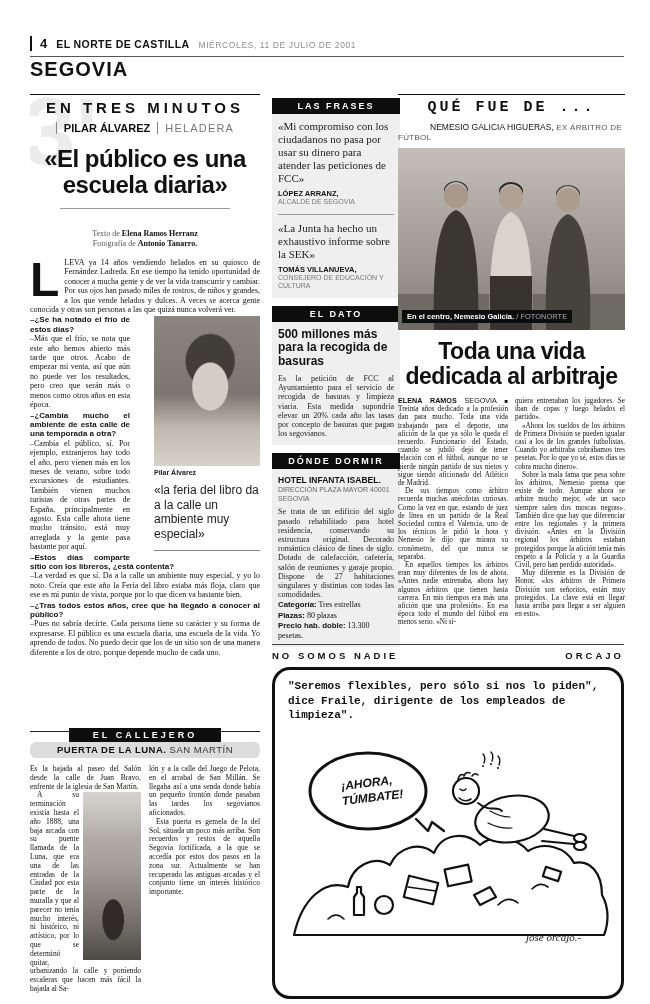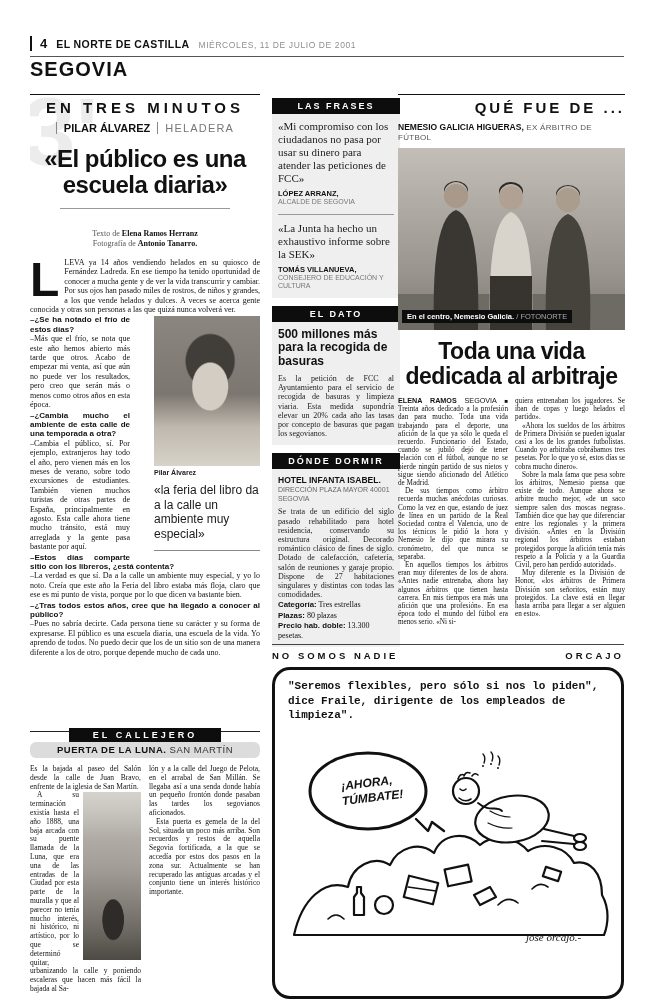--- a/index.html
+++ b/index.html
@@ -68,23 +68,23 @@
     line-height:13.5px; margin-bottom:6px; }
   .small-body { font-size:8px; line-height:9.2px; text-align:justify; color:#222; }
   .hotel-name { font-family:"Liberation Sans",sans-serif; font-weight:bold; font-size:8.5px; }
   .hotel-addr { font-family:"Liberation Sans",sans-serif; font-size:7px; color:#666; line-height:8.5px; margin-top:1px; }
   .hotel-body { margin-top:4px; }
   .fld { margin-top:1px; font-size:8px; line-height:9.5px; }
   .fld b { font-family:"Liberation Sans",sans-serif; font-size:7.8px; }
 
   
   .col-right { position:absolute; left:398px; top:94px; width:227px; }
-  .kicker-left { text-align:right; letter-spacing:3px; }
+  .kicker-left { text-align:center; letter-spacing:3px;font-family:Liberation Mono, monospace; }
   .subject-row { margin-top:6px; font-family:"Liberation Sans",sans-serif; font-size:8.5px; }
-  .subject-row .nm { font-weight:bold; }
+  .subject-row .nm { font-weight:normal;margin-left:32px; }
   .subject-row .rl { color:#555; font-size:8px; letter-spacing:.3px; }
   .ref-photo { margin-top:6px; width:227px; height:182px; position:relative; }
   .ref-photo svg { display:block; }
   .ref-cap { position:absolute; left:4px; bottom:7px; background:#0d0d0d; color:#fff;
     font-family:"Liberation Sans",sans-serif; font-size:7.5px; padding:2px 5px; }
   .ref-cap b { font-weight:bold; }
   .ref-cap .credit { color:#a9a9a9; }
   .art-headline { margin-top:9px; text-align:center; font-family:"Liberation Sans",sans-serif;
     font-weight:bold; font-size:23px; line-height:25px; letter-spacing:-.5px; }
   .art-cols { margin-top:8px; display:flex; gap:7px; height:268px; overflow:hidden; }

